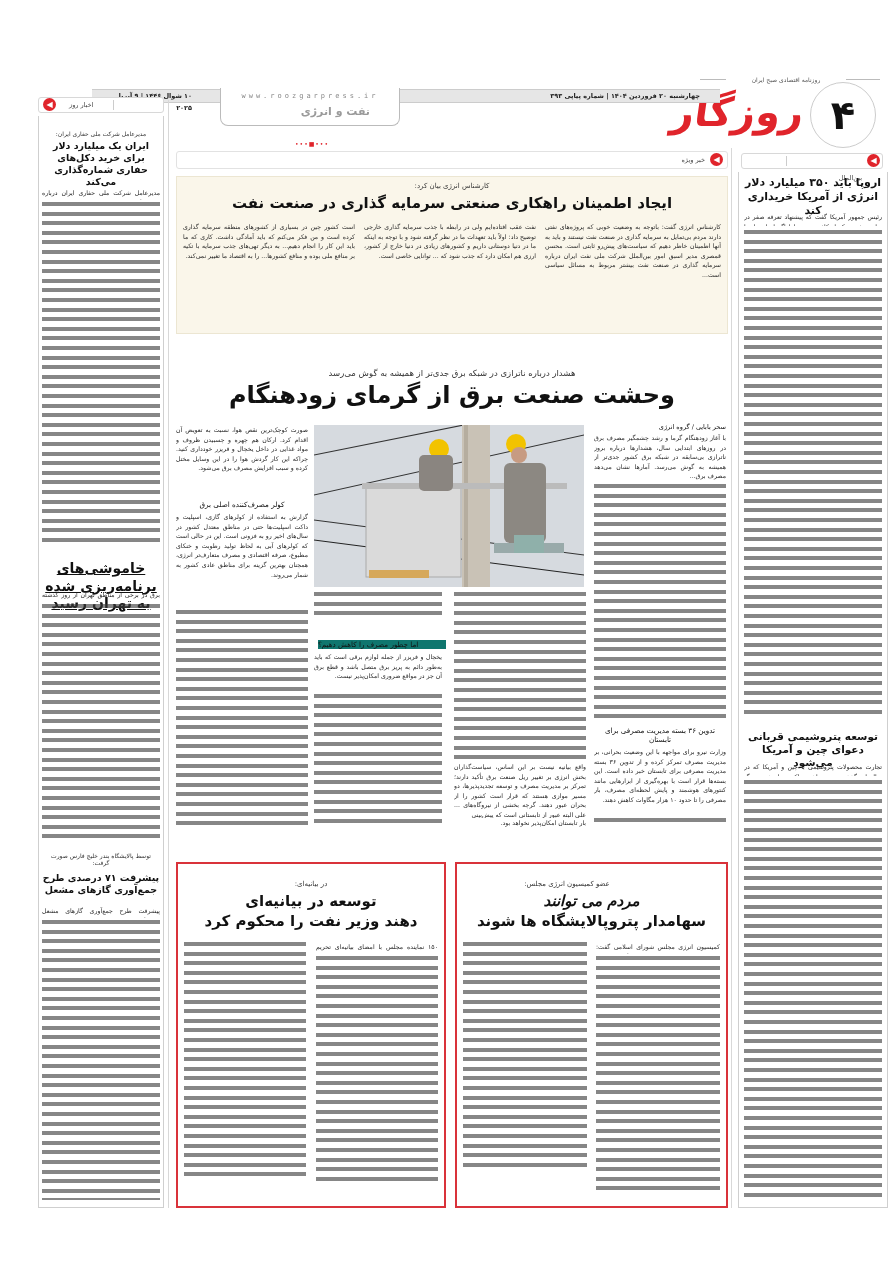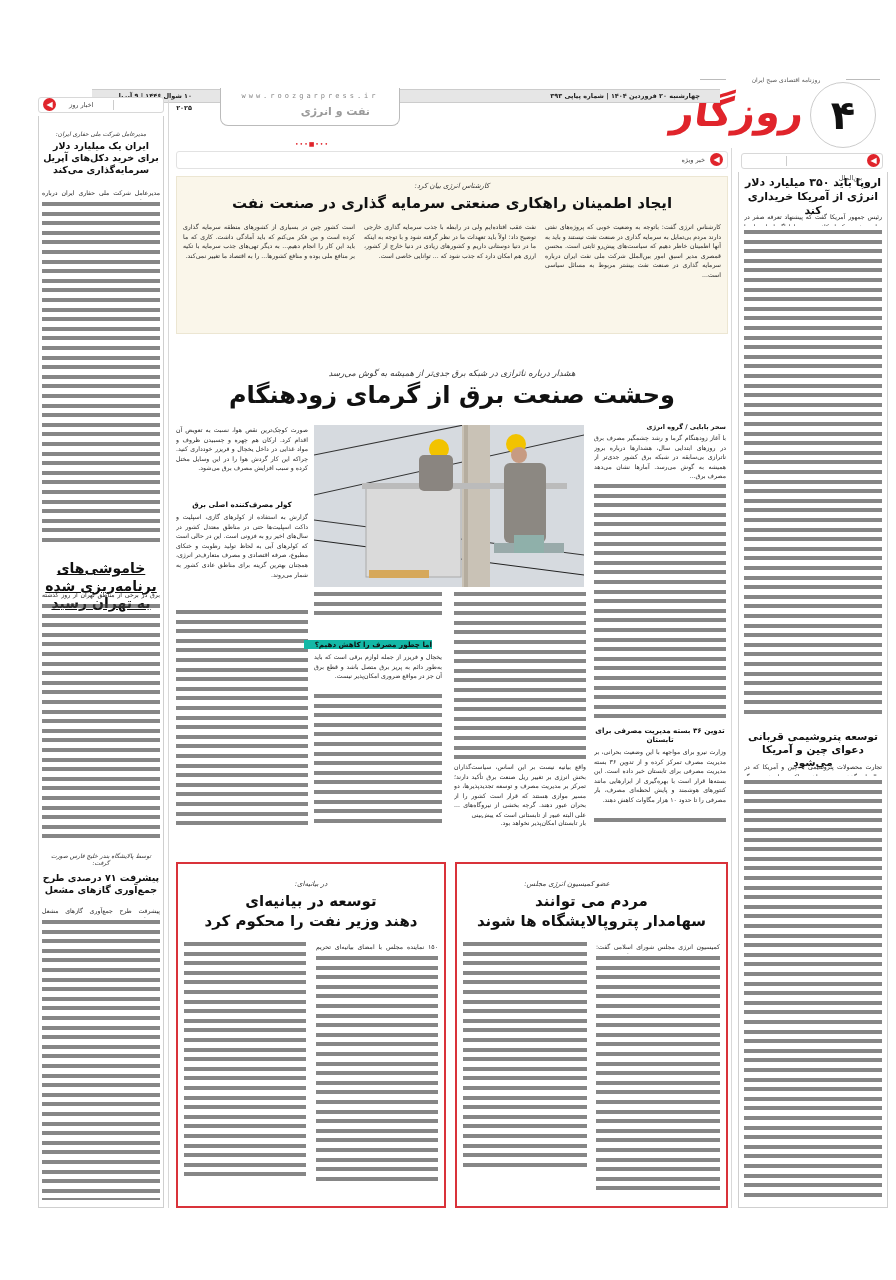--- a/index.html
+++ b/index.html
@@ -21,24 +21,24 @@
   .url-text { top: 92px; left: 225px; width: 170px; text-align: center; font-size: 7px; color: #888; letter-spacing: 3px; direction: ltr; font-family: "DejaVu Sans Mono", monospace; }
   .section-name { top: 105px; left: 250px; width: 120px; text-align: right; font-size: 11px; color: #9a9a9a; font-weight: bold; }
   .dots { top: 140px; left: 272px; width: 80px; text-align: center; font-size: 6px; color: #e0242b; letter-spacing: 1px; }
 
   
   .tab { height: 16px; border: 1px solid #d8d8d8; border-radius: 3px; background: #fff; }
   .tab-label { font-size: 6.5px; color: #444; line-height: 14px; }
   .tab-badge { width: 13px; height: 13px; background: #e0242b; border-radius: 50%; color: #fff; font-size: 8px; display: flex; align-items: center; justify-content: center; font-weight: bold; }
 
   
-  .kicker { font-size: 7px; color: #333; text-align: center; font-style: italic; }
+  .kicker { font-size: 7px; color: #333; text-align: center; }
   .headline { font-weight: bold; text-align: center; color: #111; line-height: 1.25; }
   .body-text { font-size: 6.2px; line-height: 9.6px; text-align: justify; color: #1f1f1f; }
-  .subhead { font-size: 7.2px; font-weight: bold; color: #111; }
+  .subhead { font-size: 7.2px; font-weight: normal; color: #111; }
 
   .box-cream { background: #faf6ea; border: 1px solid #ece6d2; }
   .box-red { border: 2px solid #d9323a; }
   .box-grey { border: 1px solid #cfcfcf; }
 
   .col-rule { width: 1px; background: #d8d8d8; }
 
   
   .lines { background-image: repeating-linear-gradient(to bottom, #3c3c3c 0px, #3c3c3c 4px, transparent 4px, transparent 9.6px); opacity: 0.62; }
 
@@ -127,27 +127,27 @@
 
 <div class="abs lines" style="top:592px; left:454px; width:132px; height:236px;"></div>
 <div class="abs body-text" style="top:762px; left:454px; width:132px; height:56px; overflow:hidden; background:#fff;">واقع بیانیه نیست بر این اساس، سیاست‌گذاران بخش انرژی بر تغییر ریل صنعت برق تأکید دارند؛ تمرکز بر مدیریت مصرف و توسعه تجدیدپذیرها، دو مسیر موازی هستند که قرار است کشور را از بحران عبور دهند. گرچه بخشی از نیروگاه‌های ... علی البته عبور از تابستانی است که پیش‌بینی</div>
 <div class="abs body-text" style="top:818px; left:454px; width:132px; height:12px; overflow:hidden; background:#fff;">بار تابستان امکان‌پذیر نخواهد بود.</div>
 
 <div class="abs body-text" style="top:425px; left:176px; width:132px; height:58px; overflow:hidden;">صورت کوچک‌ترین نقص هوا، نسبت به تعویض آن اقدام کرد. ارکان هم چهره و چسبیدن ظروف و مواد غذایی در داخل یخچال و فریزر خودداری کنید. چراکه این کار گردش هوا را در این وسایل مختل کرده و سبب افزایش مصرف برق می‌شود.</div>
 <div class="abs subhead" style="top:500px; left:176px; width:132px; text-align:center;">کولر مصرف‌کننده اصلی برق</div>
 <div class="abs body-text" style="top:512px; left:176px; width:132px; height:96px; overflow:hidden;">گزارش به استفاده از کولرهای گازی، اسپلیت و داکت اسپلیت‌ها حتی در مناطق معتدل کشور در سال‌های اخیر رو به فزونی است. این در حالی است که کولرهای آبی به لحاظ تولید رطوبت و خنکای مطبوع، صرفه اقتصادی و مصرف متعارف‌تر انرژی، همچنان بهترین گزینه برای مناطق عادی کشور به شمار می‌روند.</div>
 <div class="abs lines" style="top:610px; left:176px; width:132px; height:218px;"></div>
 
-<div class="abs subhead" style="top:640px; left:304px; width:128px; text-align:right; background:#14b8a6;">اما چطور مصرف را کاهش دهیم؟</div>
+<div class="abs subhead" style="top:640px; left:318px; width:128px; text-align:left; background:#0f766e;">اما چطور مصرف را کاهش دهیم؟</div>
 <div class="abs body-text" style="top:652px; left:314px; width:128px; height:40px; overflow:hidden; background:#fff;">یخچال و فریزر از جمله لوازم برقی است که باید به‌طور دائم به پریز برق متصل باشد و قطع برق آن جز در مواقع ضروری امکان‌پذیر نیست.</div>
 <div class="abs lines" style="top:694px; left:314px; width:128px; height:132px;"></div>
 
 <div class="abs box-red" style="top:862px; left:455px; width:273px; height:346px;"></div>
 <div class="abs kicker" style="top:880px; left:455px; width:224px;">عضو کمیسیون انرژی مجلس:</div>
-<div class="abs headline" style="top:892px; left:455px; width:273px; font-size:15px;">مردم می توانند</div>
+<div class="abs headline" style="top:892px; left:455px; width:273px; font-size:15px;font-style:italic;">مردم می توانند</div>
 <div class="abs headline" style="top:912px; left:455px; width:273px; font-size:15px;">سهامدار پتروپالایشگاه ها شوند</div>
 <div class="abs body-text" style="top:942px; left:596px; width:124px; height:12px; overflow:hidden;">کمیسیون انرژی مجلس شورای اسلامی گفت: مردم می‌توانند سهامدار پتروپالایشگاه‌ها شوند. ... برای حضور و پایداری سرمایه گذار باشد تصمیم می‌شود.</div>
 <div class="abs lines" style="top:956px; left:596px; width:124px; height:238px;"></div>
 <div class="abs lines" style="top:942px; left:463px; width:124px; height:230px;"></div>
 
 <div class="abs box-red" style="top:862px; left:176px; width:270px; height:346px;"></div>
 <div class="abs kicker" style="top:880px; left:176px; width:270px;">در بیانیه‌ای:</div>
 <div class="abs headline" style="top:892px; left:176px; width:270px; font-size:15px;">توسعه در بیانیه‌ای</div>
 <div class="abs headline" style="top:912px; left:176px; width:270px; font-size:15px;">دهند وزیر نفت را محکوم کرد</div>
 <div class="abs body-text" style="top:942px; left:316px; width:122px; height:12px; overflow:hidden;">۱۵۰ نماینده مجلس با امضای بیانیه‌ای تحریم وزیر نفت را محکوم کردند. ... نه تنها فشار آشکار ... مضاعف خواهد بود.</div>
@@ -155,21 +155,21 @@
 <div class="abs lines" style="top:942px; left:184px; width:122px; height:240px;"></div>
 
 <div class="abs tab" style="top:97px; left:38px; width:126px;">
   <div class="abs tab-badge" style="top:0px; left:4px;">◀</div>
   <div class="abs tab-label" style="top:0; left:30px;">اخبار روز</div>
   <div class="abs" style="top:2px; left:74px; width:1px; height:10px; background:#ccc;"></div>
 </div>
 <div class="abs box-grey" style="top:116px; left:38px; width:126px; height:1092px; border-top:none;"></div>
 
 <div class="abs kicker" style="top:130px; left:42px; width:118px; font-size:6px;">مدیرعامل شرکت ملی حفاری ایران:</div>
-<div class="abs headline" style="top:140px; left:42px; width:118px; font-size:9.5px;">ایران یک میلیارد دلار برای خرید دکل‌های آپریل سرمایه‌گذاری می‌کند</div>
+<div class="abs headline" style="top:140px; left:42px; width:118px; font-size:9.5px;">ایران یک میلیارد دلار برای خرید دکل‌های حفاری شماره‌گذاری می‌کند</div>
 <div class="abs body-text" style="top:188px; left:42px; width:118px; height:12px; overflow:hidden;">مدیرعامل شرکت ملی حفاری ایران درباره سرمایه‌گذاری ۸۰۰ میلیون دلاری از منابع شرکت ملی نفت ایران برای خرید ۱۵ دستگاه حفاری خشکی در سال جاری... ۱۴۰۴ محقق شود.</div>
 <div class="abs lines" style="top:202px; left:42px; width:118px; height:340px;"></div>
 
 <div class="abs headline" style="top:560px; left:42px; width:118px; font-size:14px;text-decoration:underline;">خاموشی‌های برنامه‌ریزی شده به تهران رسید</div>
 <div class="abs body-text" style="top:590px; left:42px; width:118px; height:12px; overflow:hidden;">برق در برخی از مناطق تهران از روز گذشته دچار قطعی شد و طبق پیش‌بینی‌ها، ... این موضوع مطلع شوند.</div>
 <div class="abs lines" style="top:604px; left:42px; width:118px; height:238px;"></div>
 
 <div class="abs kicker" style="top:852px; left:42px; width:118px; font-size:6px;">توسط پالایشگاه بندر خلیج فارس صورت گرفت:</div>
 <div class="abs headline" style="top:872px; left:42px; width:118px; font-size:9.5px;">پیشرفت ۷۱ درصدی طرح جمع‌آوری گازهای مشعل</div>
 <div class="abs body-text" style="top:906px; left:42px; width:118px; height:12px; overflow:hidden;">پیشرفت طرح جمع‌آوری گازهای مشعل پالایشگاه بندر خلیج فارس... و حدود ۲۱ میلیون فوت مکعب به خوراک پالایشگاه اضافه شده است.</div>

